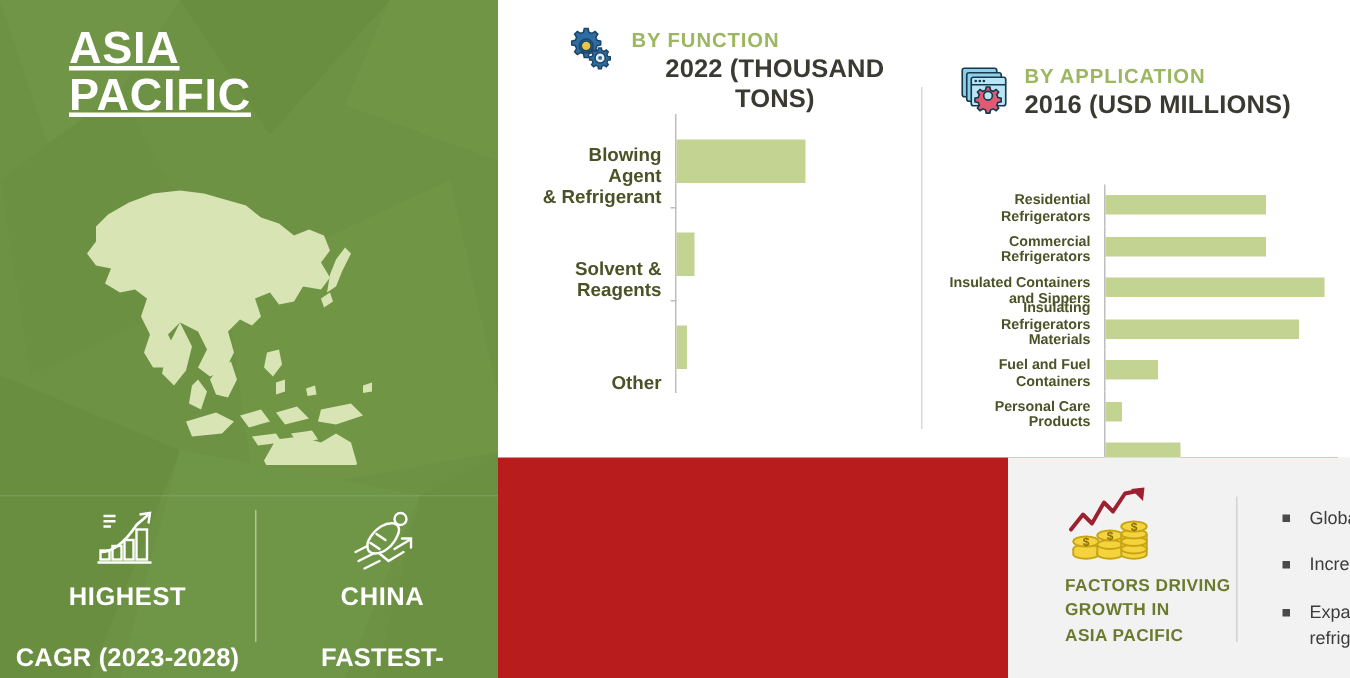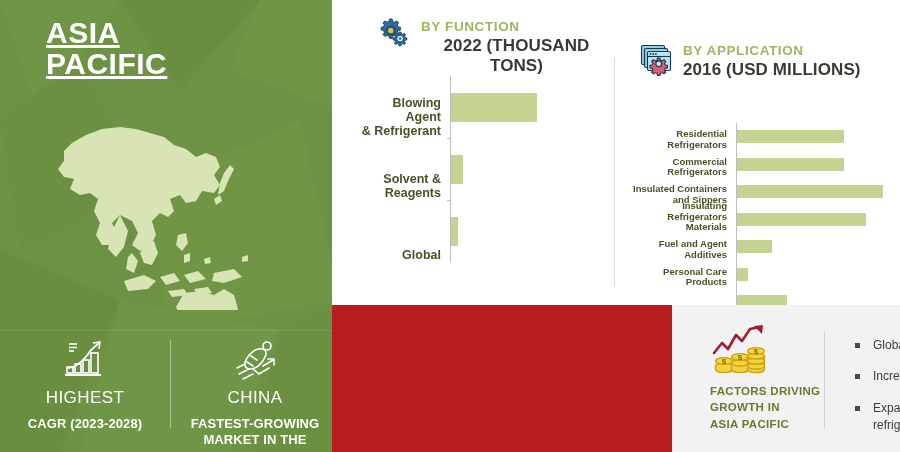--- a/index.html
+++ b/index.html
@@ -78,26 +78,26 @@
   }
   .stat-icon {
     height: 48px;
     display: flex;
     align-items: center;
     justify-content: center;
     margin-bottom: 4px;
   }
   .stat-title {
     font-size: 17px;
-    font-weight: normal;
+    font-weight: bold;
     letter-spacing: .4px;
-    margin-bottom: 8px;
+    margin-bottom: 20px;
   }
   .stat-sub {
-    font-size: 13px;
+    font-size: 17px;
     font-weight: bold;
     line-height: 1.25;
     letter-spacing: .1px;
     white-space: pre-line;
   }
 
   
   .right-area {
     position: absolute;
     left: 332px; top: 0;
@@ -411,21 +411,21 @@
           <div class="bar-row">
             <div class="bar-label">Solvent &amp;
 Reagents</div>
             <div class="bar-track">
               <div class="tick" style="top:0"></div>
               <div class="bar-fill" style="width:12px"></div>
             </div>
           </div>
 
           <div class="bar-row">
-            <div class="bar-label">Global</div>
+            <div class="bar-label">Other</div>
             <div class="bar-track">
               <div class="tick" style="top:0"></div>
               <div class="bar-fill" style="width:7px"></div>
             </div>
           </div>
 
         </div>
       </div>
 
       <div class="chart-panel panel-app">
@@ -479,21 +479,21 @@
 
           <div class="bar-row">
             <div class="bar-label">Insulating
 Refrigerators Materials</div>
             <div class="bar-track">
               <div class="bar-fill" style="width:129px"></div>
             </div>
           </div>
 
           <div class="bar-row">
-            <div class="bar-label">Fuel and Agent Additives</div>
+            <div class="bar-label">Fuel and Fuel Containers</div>
             <div class="bar-track">
               <div class="bar-fill" style="width:35px"></div>
             </div>
           </div>
 
           <div class="bar-row">
             <div class="bar-label">Personal Care
 Products</div>
             <div class="bar-track">
               <div class="bar-fill" style="width:11px"></div>

